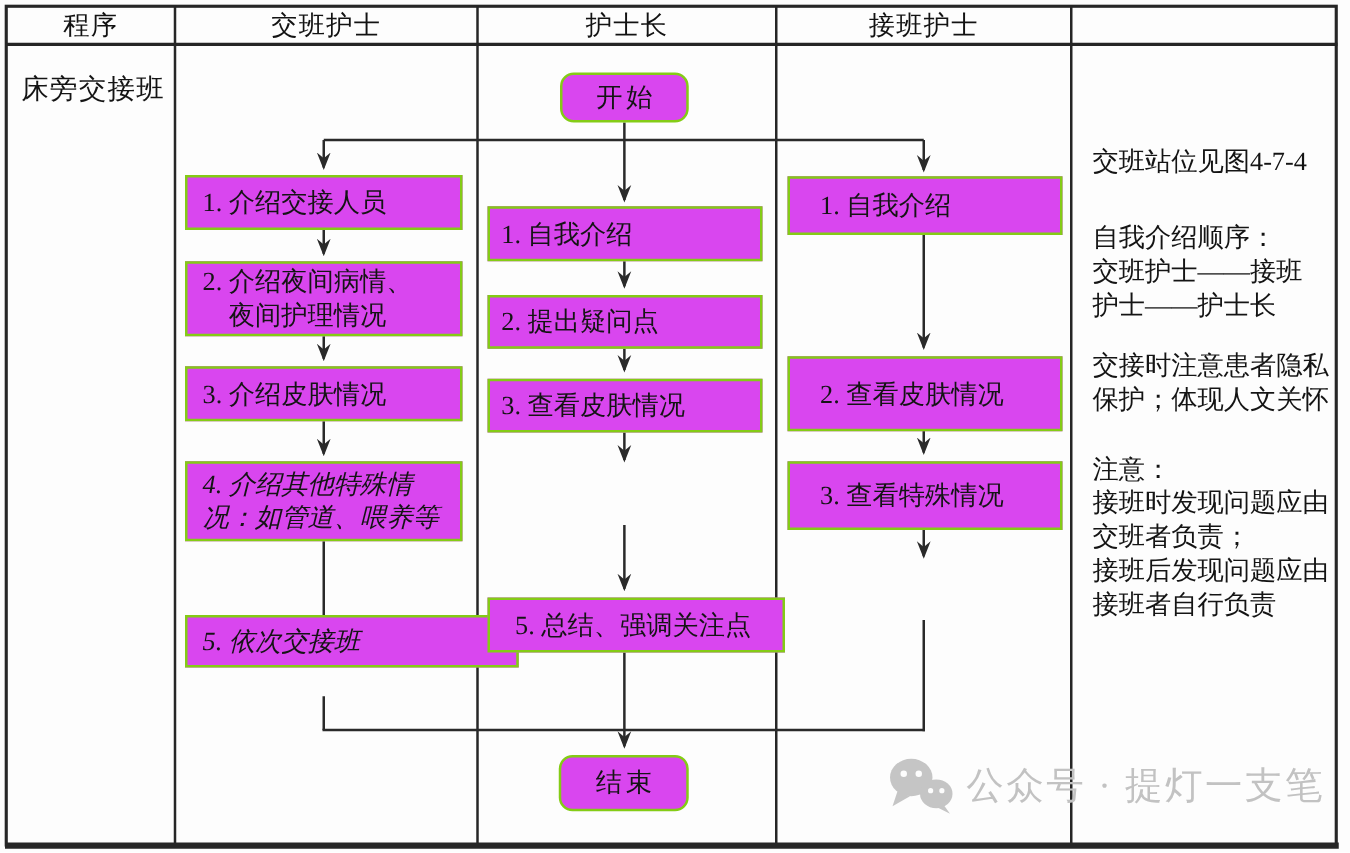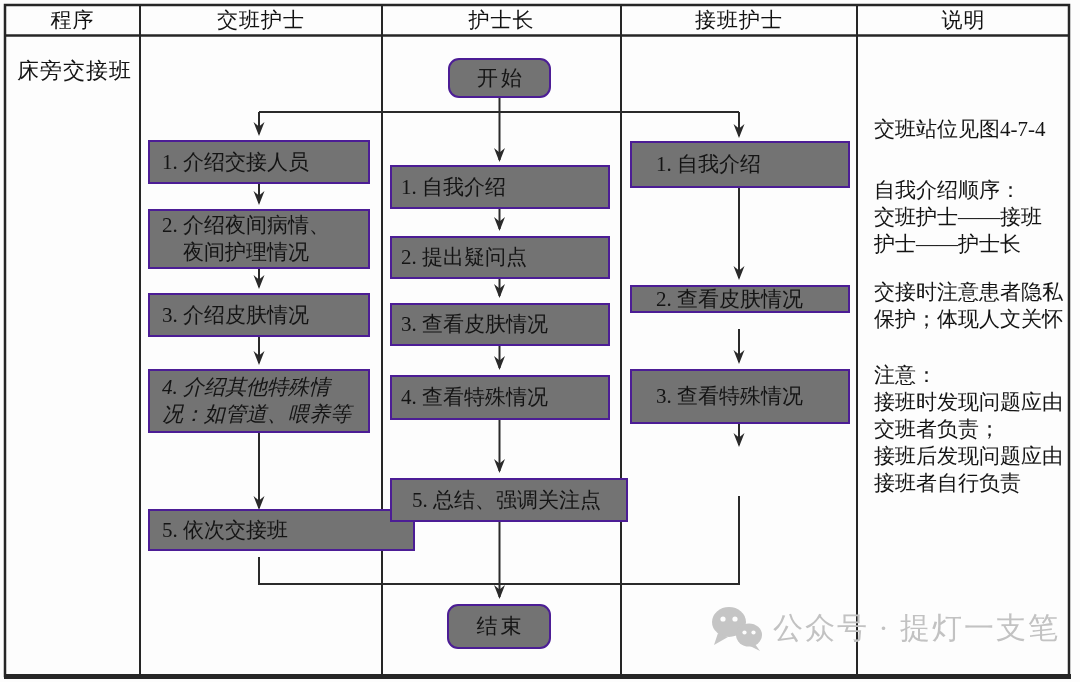--- a/index.html
+++ b/index.html
@@ -7,21 +7,21 @@
     position:relative;width:1080px;height:682px;background:#fdfdfd;overflow:hidden;
     font-family:"Liberation Serif","DejaVu Serif",serif;
   }
   .overlay{position:absolute;left:0;top:0;width:1080px;height:682px;z-index:1;}
   .chead{
     position:absolute;top:4px;height:31px;display:flex;align-items:center;justify-content:center;
     font-size:21px;color:#121212;z-index:2;letter-spacing:1px;
   }
   .rowlabel{position:absolute;left:17px;top:56px;font-size:22px;color:#141414;z-index:2;letter-spacing:1px;}
   .node{
-    position:absolute;box-sizing:border-box;background:#737373;border:2px solid #4c1d95;
+    position:absolute;box-sizing:border-box;background:#d946ef;border:2px solid #84cc16;
     display:flex;align-items:center;white-space:pre;font-size:21px;line-height:27px;
     color:#141414;padding-left:12px;z-index:2;
   }
   .node.c{padding-left:24px;}
   .terminal{border-radius:11px;justify-content:center;padding-left:0;letter-spacing:3px;text-indent:3px;}
   .note{position:absolute;left:874px;white-space:pre;font-size:21px;line-height:27px;color:#141414;z-index:2;}
   .watermark{
     position:absolute;left:708px;top:604px;display:flex;align-items:center;gap:9px;z-index:6;
     color:#c2c2c2;font-size:30px;letter-spacing:2px;
   }
@@ -73,43 +73,41 @@
       <path d="M259 557 V584"></path>
       <path d="M258 584 H740"></path>
       <path d="M739 496 V585"></path>
     </g>
   </svg>
 
   <div class="chead" style="left:5px;width:135px;">程序</div>
   <div class="chead" style="left:140px;width:242px;">交班护士</div>
   <div class="chead" style="left:382px;width:239px;">护士长</div>
   <div class="chead" style="left:621px;width:236px;">接班护士</div>
-  <div class="chead" style="left:857px;width:213px;">说明</div>
 
   <div class="rowlabel">床旁交接班</div>
 
   <div class="node terminal" style="left:448px;top:58px;width:103px;height:40px;">开始</div>
   <div class="node terminal" style="left:447px;top:604px;width:104px;height:45px;">结束</div>
 
   <div class="node" style="left:148px;top:140px;width:222px;height:44px;">1. 介绍交接人员</div>
   <div class="node" style="left:148px;top:209px;width:222px;height:60px;">2. 介绍夜间病情、
 　夜间护理情况</div>
   <div class="node" style="left:148px;top:293px;width:222px;height:44px;">3. 介绍皮肤情况</div>
   <div class="node" style="left:148px;top:369px;width:222px;height:64px;font-style:italic;">4. 介绍其他特殊情
 况：如管道、喂养等</div>
-  <div class="node" style="left:148px;top:509px;width:267px;height:42px;">5. 依次交接班</div>
+  <div class="node" style="left:148px;top:492px;width:267px;height:42px;font-style:italic;">5. 依次交接班</div>
 
   <div class="node" style="left:390px;top:165px;width:220px;height:44px;padding-left:9px;">1. 自我介绍</div>
   <div class="node" style="left:390px;top:236px;width:220px;height:43px;padding-left:9px;">2. 提出疑问点</div>
   <div class="node" style="left:390px;top:303px;width:220px;height:43px;padding-left:9px;">3. 查看皮肤情况</div>
-  <div class="node" style="left:390px;top:375px;width:220px;height:45px;padding-left:9px;">4. 查看特殊情况</div>
   <div class="node" style="left:390px;top:478px;width:238px;height:44px;padding-left:20px;">5. 总结、强调关注点</div>
 
   <div class="node c" style="left:630px;top:141px;width:220px;height:47px;">1. 自我介绍</div>
-  <div class="node c" style="left:630px;top:285px;width:220px;height:28px;">2. 查看皮肤情况</div>
+  <div class="node c" style="left:630px;top:285px;width:220px;height:60px;">2. 查看皮肤情况</div>
   <div class="node c" style="left:630px;top:369px;width:220px;height:55px;">3. 查看特殊情况</div>
 
   <div class="note" style="top:116px;">交班站位见图4-7-4</div>
   <div class="note" style="top:177px;">自我介绍顺序：
 交班护士——接班
 护士——护士长</div>
   <div class="note" style="top:279px;">交接时注意患者隐私
 保护；体现人文关怀</div>
   <div class="note" style="top:362px;">注意：
 接班时发现问题应由

